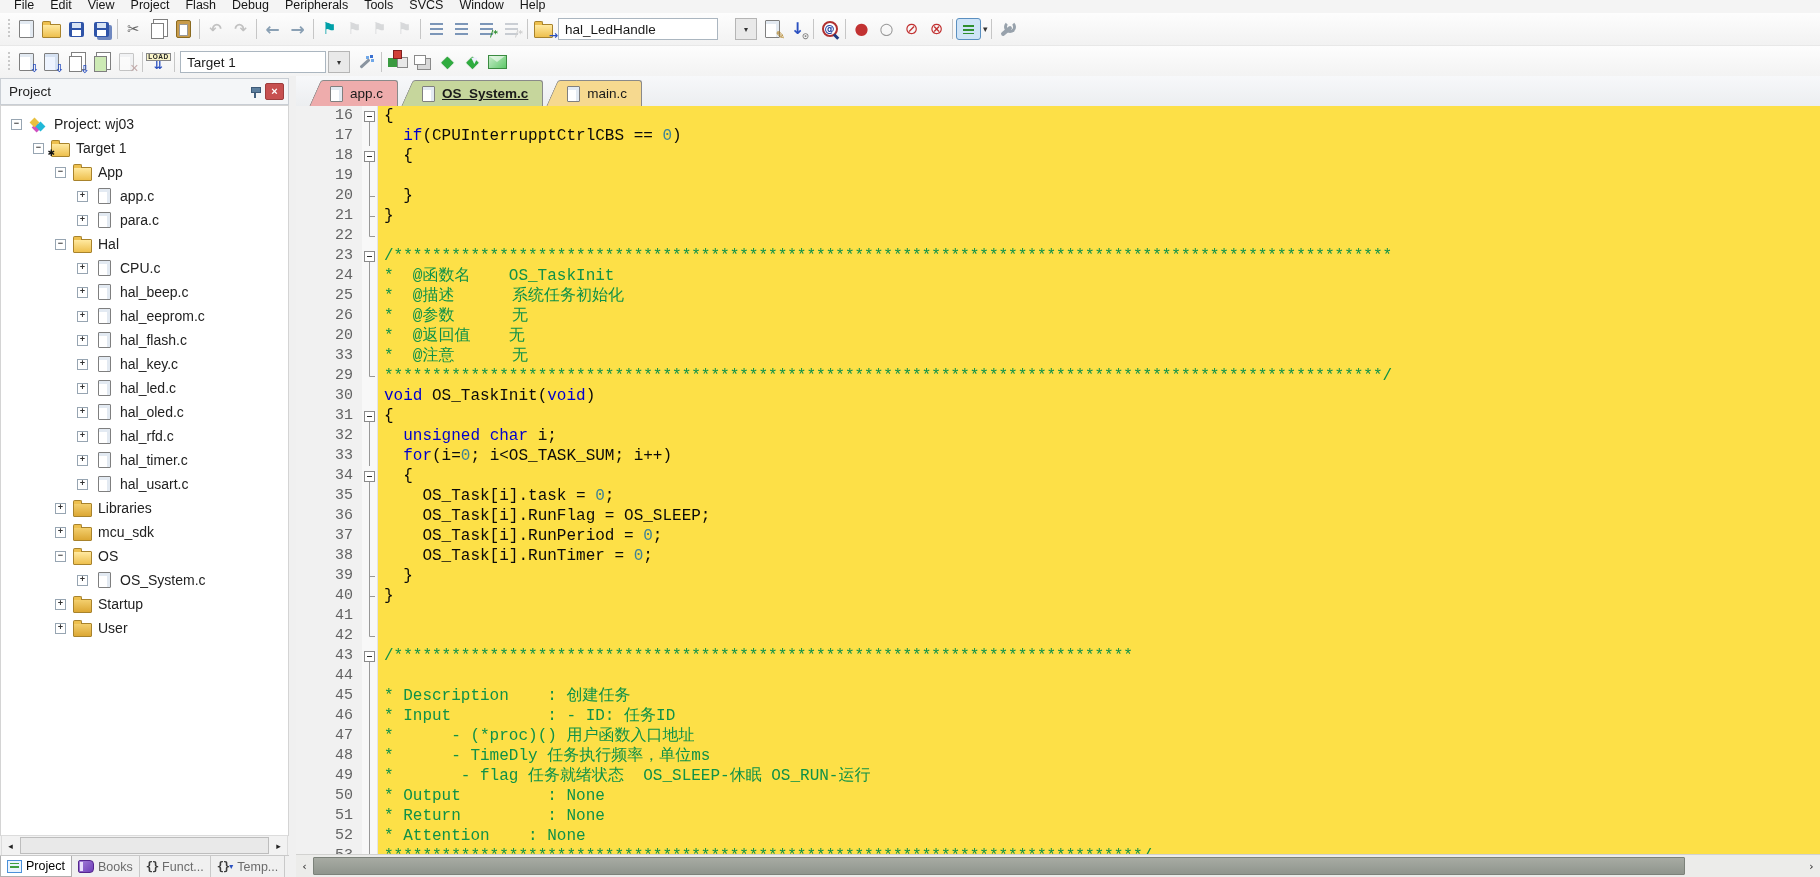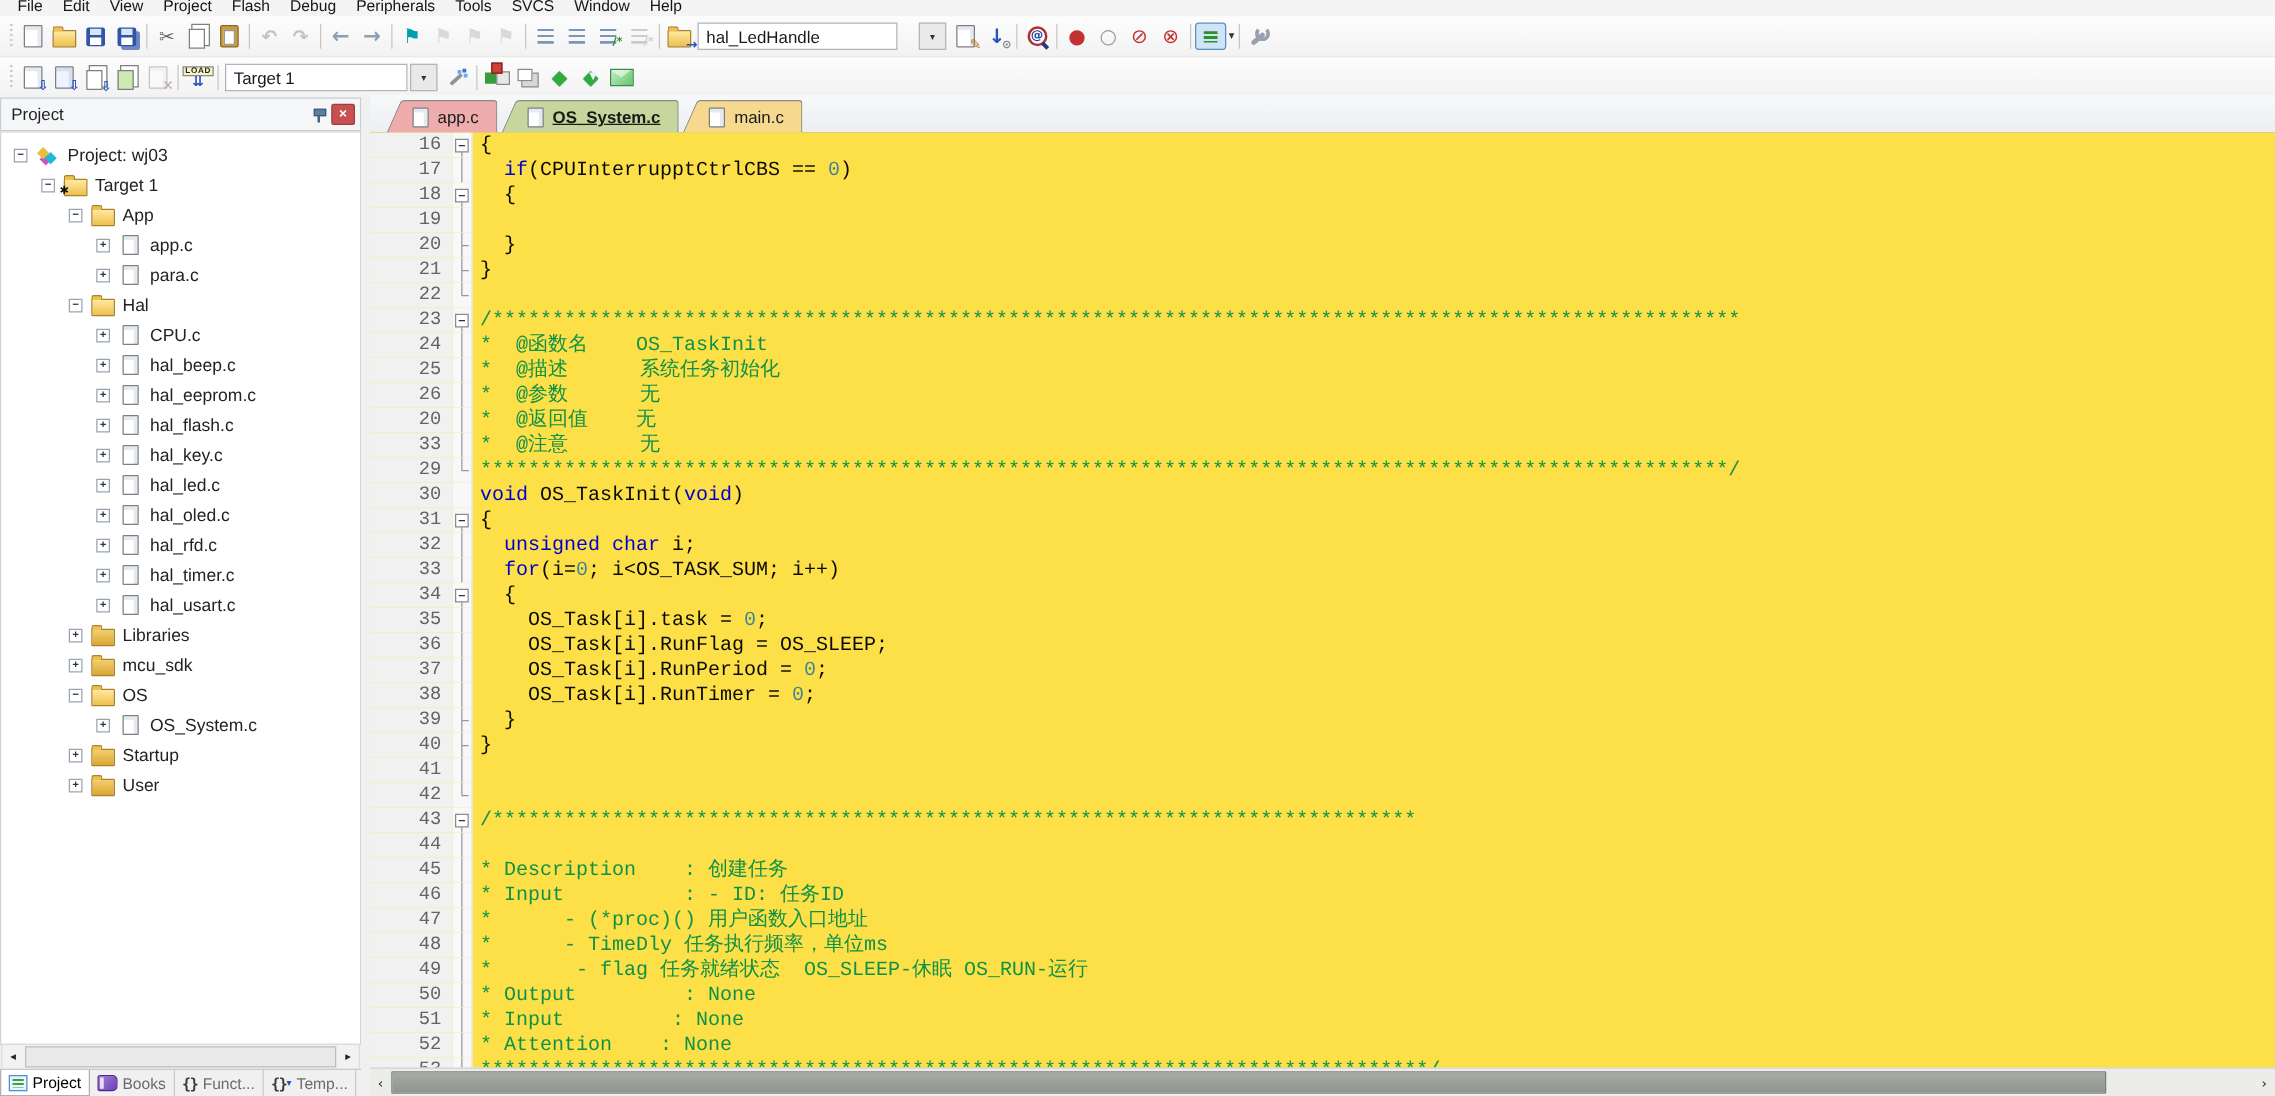--- a/index.html
+++ b/index.html
@@ -907,21 +907,21 @@
           <span class="cfold"><svg width="15" height="20">
               <line x1="7.5" y1="0" x2="7.5" y2="20" stroke="#989898" stroke-width="1"></line>
             </svg></span>
           <span class="ctext"><span class="c">* Output         : None</span></span>
         </div>
         <div class="crow">
           <span class="cnum">51</span>
           <span class="cfold"><svg width="15" height="20">
               <line x1="7.5" y1="0" x2="7.5" y2="20" stroke="#989898" stroke-width="1"></line>
             </svg></span>
-          <span class="ctext"><span class="c">* Input         : None</span></span>
+          <span class="ctext"><span class="c">* Return         : None</span></span>
         </div>
         <div class="crow">
           <span class="cnum">52</span>
           <span class="cfold"><svg width="15" height="20">
               <line x1="7.5" y1="0" x2="7.5" y2="20" stroke="#989898" stroke-width="1"></line>
             </svg></span>
           <span class="ctext"><span class="c">* Attention    : None</span></span>
         </div>
         <div class="crow">
           <span class="cnum">53</span>

